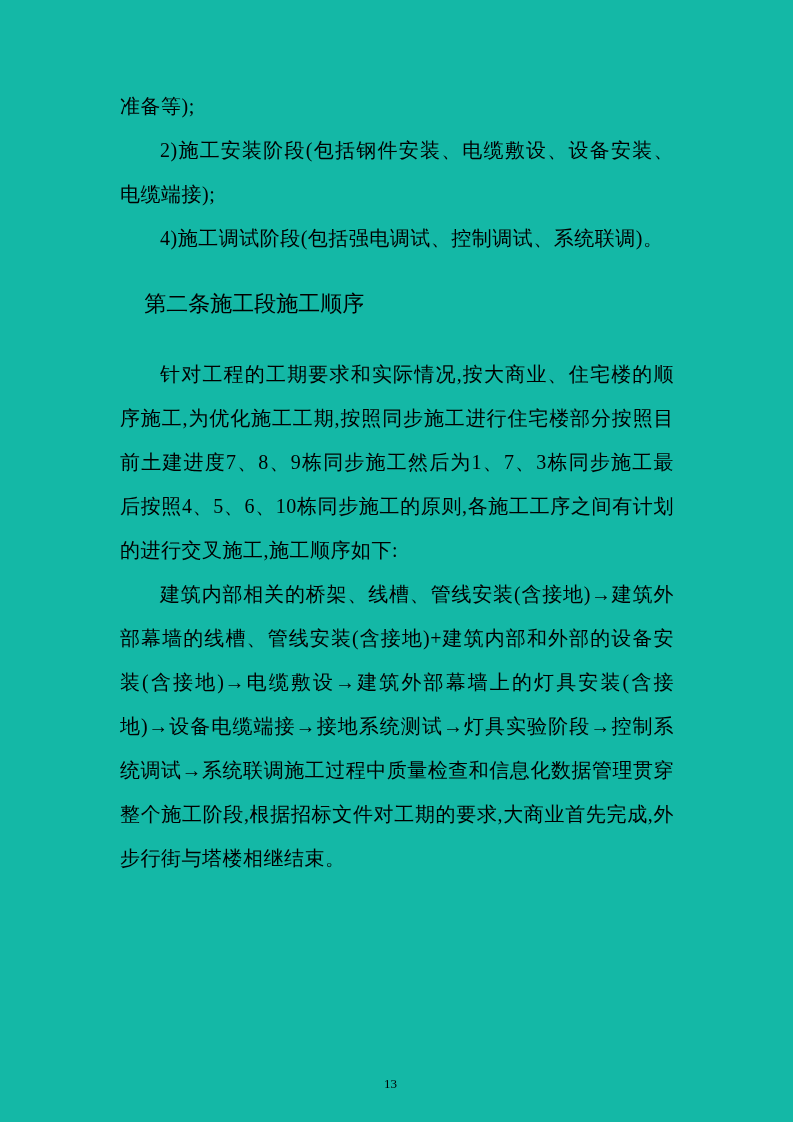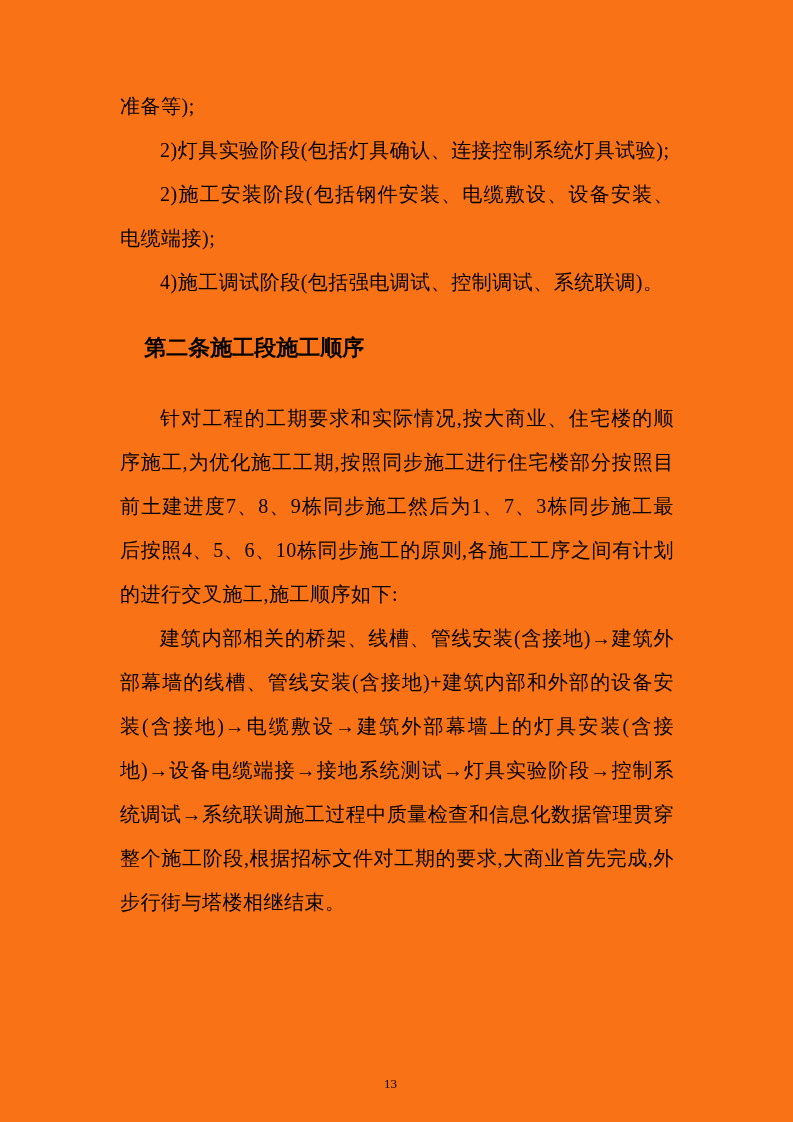--- a/index.html
+++ b/index.html
@@ -12,41 +12,41 @@
     height: 1122px;
     position: relative;
     font-family: "Liberation Serif", "DejaVu Serif", serif;
     color: #000000;
     overflow: hidden;
   }
   .page {
     position: relative;
     width: 793px;
     height: 1122px;
-    background: #f97316;
+    background: #14b8a6;
   }
   .content {
     position: absolute;
     left: 120px;
     top: 84px;
     width: 554px;
   }
   .body-text {
     margin: 0;
     font-size: 20px;
     line-height: 44px;
     text-align: justify;
     letter-spacing: 0.5px;
   }
   .indent {
     text-indent: 2em;
   }
   .section-heading {
     font-size: 22px;
-    font-weight: bold;
+    font-weight: normal;
     line-height: 44px;
     margin: 22px 0 26px 0;
     text-indent: 1.1em;
     text-align: left;
   }
   .page-number {
     position: absolute;
     left: 0;
     right: 12px;
     top: 1076px;
@@ -56,21 +56,20 @@
   }
 </style>
 </head>
 <body>
 
 <div class="page">
   <div class="content">
 
     <p class="body-text">准备等);</p>
 
-    <p class="body-text indent">2)灯具实验阶段(包括灯具确认、连接控制系统灯具试验);</p>
 
     <p class="body-text indent">2)施工安装阶段(包括钢件安装、电缆敷设、设备安装、电缆端接);</p>
 
     <p class="body-text indent">4)施工调试阶段(包括强电调试、控制调试、系统联调)。</p>
 
     <h2 class="section-heading">第二条施工段施工顺序</h2>
 
     <p class="body-text indent">针对工程的工期要求和实际情况,按大商业、住宅楼的顺序施工,为优化施工工期,按照同步施工进行住宅楼部分按照目前土建进度7、8、9栋同步施工然后为1、7、3栋同步施工最后按照4、5、6、10栋同步施工的原则,各施工工序之间有计划的进行交叉施工,施工顺序如下:</p>
 
     <p class="body-text indent">建筑内部相关的桥架、线槽、管线安装(含接地)→建筑外部幕墙的线槽、管线安装(含接地)+建筑内部和外部的设备安装(含接地)→电缆敷设→建筑外部幕墙上的灯具安装(含接地)→设备电缆端接→接地系统测试→灯具实验阶段→控制系统调试→系统联调施工过程中质量检查和信息化数据管理贯穿整个施工阶段,根据招标文件对工期的要求,大商业首先完成,外步行街与塔楼相继结束。</p>

